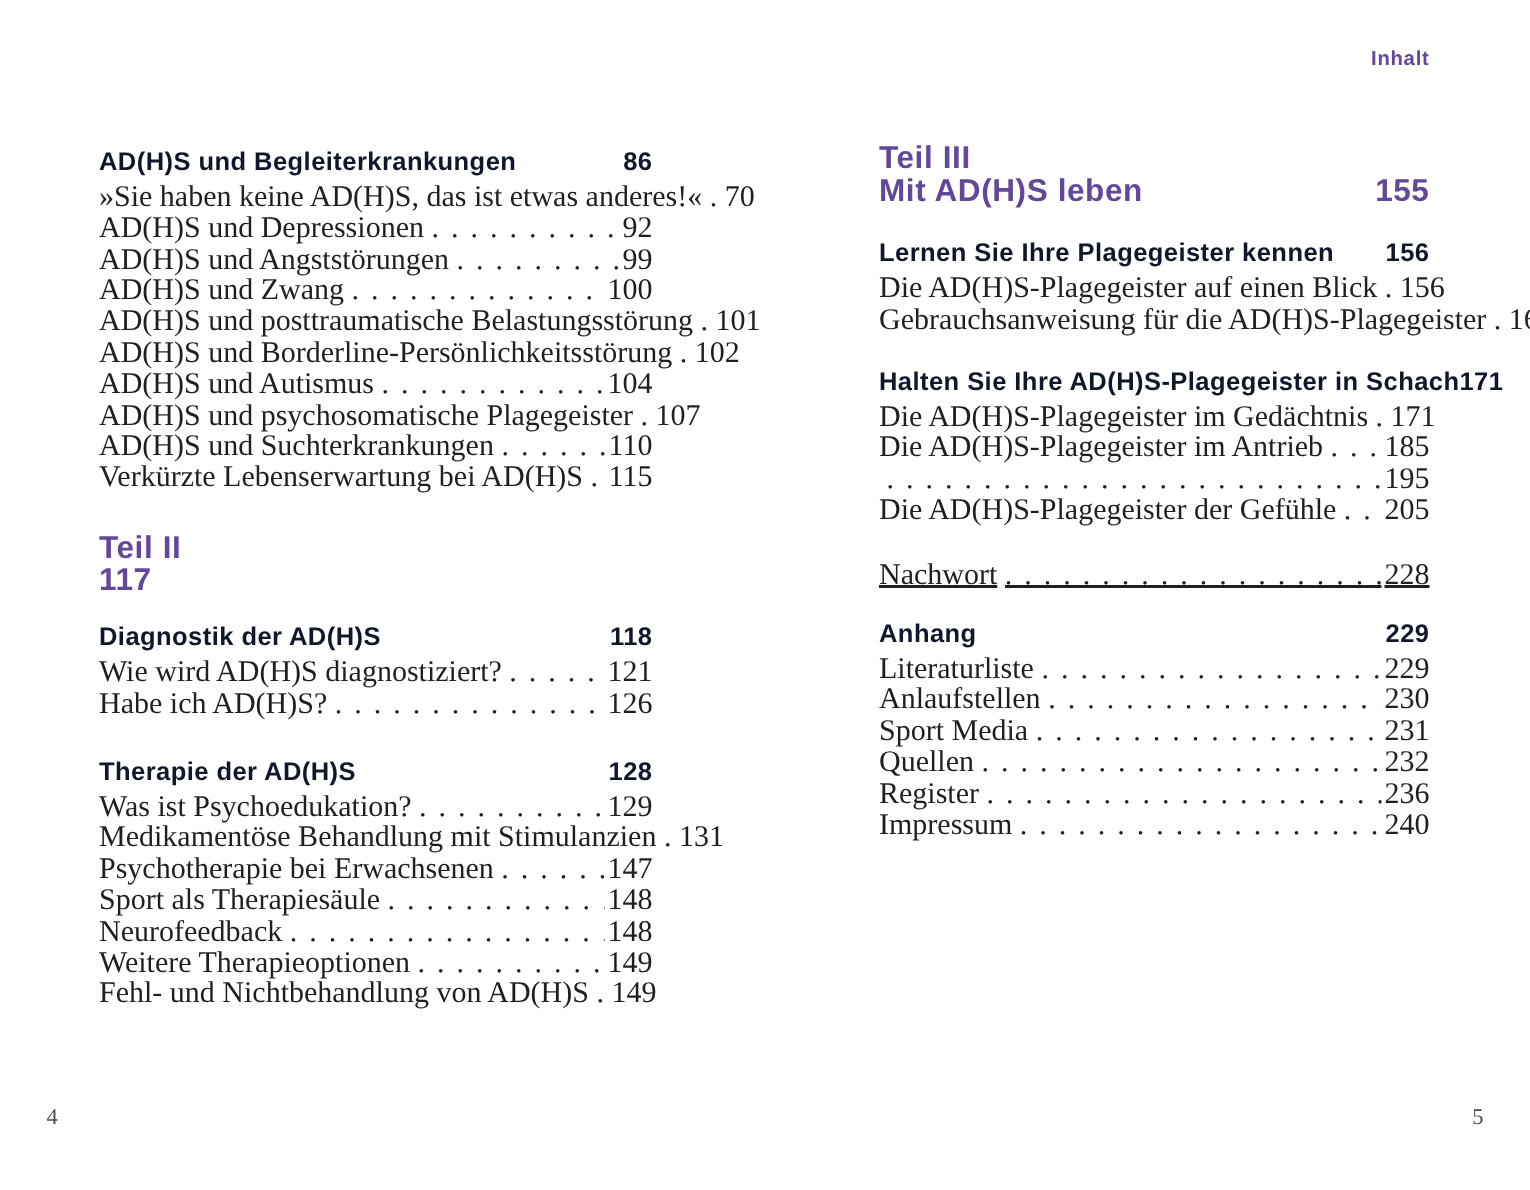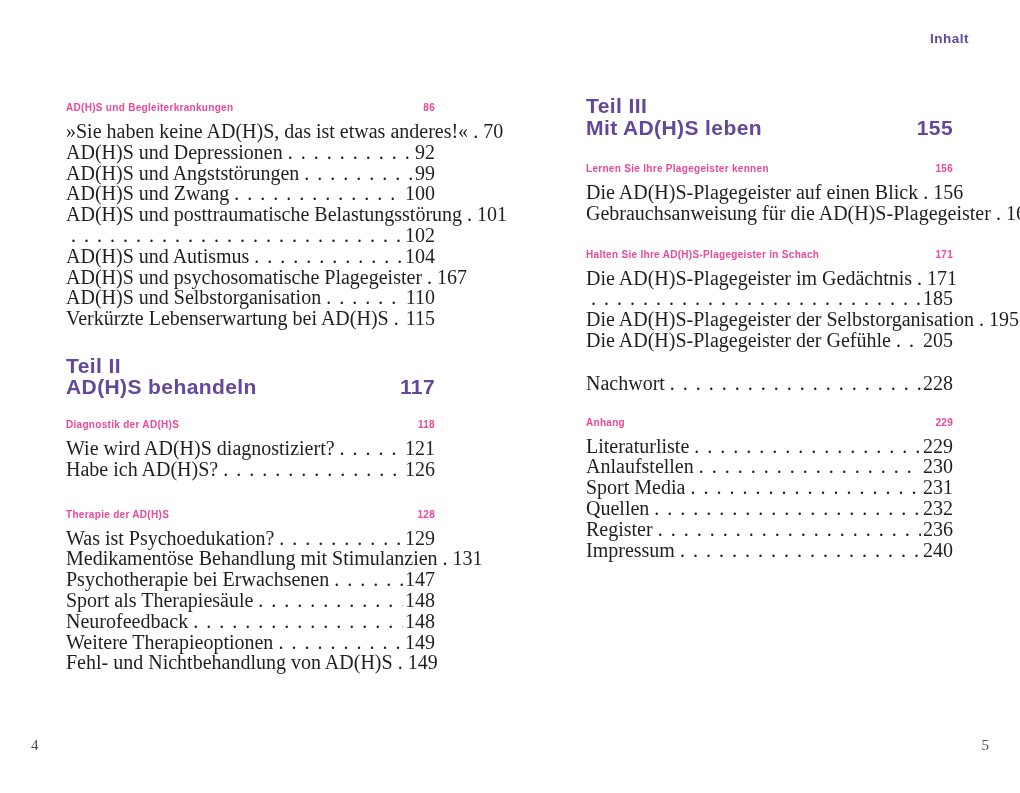--- a/index.html
+++ b/index.html
@@ -14,41 +14,41 @@
     width: 1020px;
     height: 793px;
     background: #ffffff;
     font-family: "Liberation Serif", serif;
     color: var(--text);
     overflow: hidden;
   }
   .running-head {
     position: absolute;
     top: 31px;
-    right: 51px;
+    right: 67px;
     font-family: "Liberation Sans", sans-serif;
     font-weight: 700;
     font-size: 13.5px;
     letter-spacing: 0.5px;
     color: var(--accent);
   }
   .col { position: absolute; }
   #col-left  { left: 66px; top: 97px;  width: 369px; }
   #col-right { left: 586px; top: 95px; width: 367px; }
 
   .sec-head {
     display: flex;
     justify-content: space-between;
     align-items: baseline;
     font-family: "Liberation Sans", sans-serif;
     font-weight: 700;
-    font-size: 10px;
+    font-size: 17px;
     letter-spacing: 0.3px;
     line-height: 22px;
-    color: #ec4899;
+    color: #0f172a;
     margin-bottom: 2px;
     white-space: nowrap;
   }
   .entry {
     display: flex;
     align-items: center;
     font-size: 20px;
     line-height: 20.8px;
     white-space: nowrap;
   }
@@ -78,21 +78,21 @@
   .part .row2 {
     display: flex;
     justify-content: space-between;
     align-items: flex-start;
   }
 
   .mt-part   { margin-top: 26px; }
   .mt-after-part { margin-top: 16px; }
   .mt-sec    { margin-top: 24px; }
   .mt-sec-r  { margin-top: 20px; }
-  .mt-lone   { margin-top: 22px; }
+  .mt-lone   { margin-top: 22px; text-decoration: underline; }
   .mt-anhang { margin-top: 18px; }
 
   .folio {
     position: absolute;
     top: 737px;
     font-size: 15px;
     color: var(--folio);
   }
   #folio-left  { left: 31px; }
   #folio-right { right: 31px; }
@@ -130,49 +130,49 @@
           <span class="t">AD(H)S und Zwang</span>
           <span class="dots"></span>
           <span class="pg">100</span>
         </div>
       <div class="entry">
           <span class="t">AD(H)S und posttraumatische Belastungsstörung</span>
           <span class="dots"></span>
           <span class="pg">101</span>
         </div>
       <div class="entry">
+          <span class="t">AD(H)S und Borderline-Persönlichkeitsstörung</span>
           <span class="dots"></span>
           <span class="pg">102</span>
         </div>
       <div class="entry">
           <span class="t">AD(H)S und Autismus</span>
           <span class="dots"></span>
           <span class="pg">104</span>
         </div>
       <div class="entry">
           <span class="t">AD(H)S und psychosomatische Plagegeister</span>
           <span class="dots"></span>
-          <span class="pg">167</span>
-        </div>
-      <div class="entry">
-          <span class="t">AD(H)S und Selbstorganisation</span>
+          <span class="pg">107</span>
+        </div>
+      <div class="entry">
+          <span class="t">AD(H)S und Suchterkrankungen</span>
           <span class="dots"></span>
           <span class="pg">110</span>
         </div>
       <div class="entry">
           <span class="t">Verkürzte Lebenserwartung bei AD(H)S</span>
           <span class="dots"></span>
           <span class="pg">115</span>
         </div>
     </div>
 
     <div class="part mt-part">
       <div>Teil II</div>
       <div class="row2">
-        <span>AD(H)S behandeln</span>
         <span>117</span>
       </div>
     </div>
 
     <div class="mt-after-part">
       <div class="sec-head">
         <span>Diagnostik der AD(H)S</span>
         <span>118</span>
       </div>
       <div class="entry">
@@ -261,25 +261,25 @@
       <div class="sec-head">
         <span>Halten Sie Ihre AD(H)S-Plagegeister in Schach</span>
         <span>171</span>
       </div>
       <div class="entry">
           <span class="t">Die AD(H)S-Plagegeister im Gedächtnis</span>
           <span class="dots"></span>
           <span class="pg">171</span>
         </div>
       <div class="entry">
+          <span class="t">Die AD(H)S-Plagegeister im Antrieb</span>
           <span class="dots"></span>
           <span class="pg">185</span>
         </div>
       <div class="entry">
-          <span class="t">Die AD(H)S-Plagegeister der Selbstorganisation</span>
           <span class="dots"></span>
           <span class="pg">195</span>
         </div>
       <div class="entry">
           <span class="t">Die AD(H)S-Plagegeister der Gefühle</span>
           <span class="dots"></span>
           <span class="pg">205</span>
         </div>
     </div>
 

